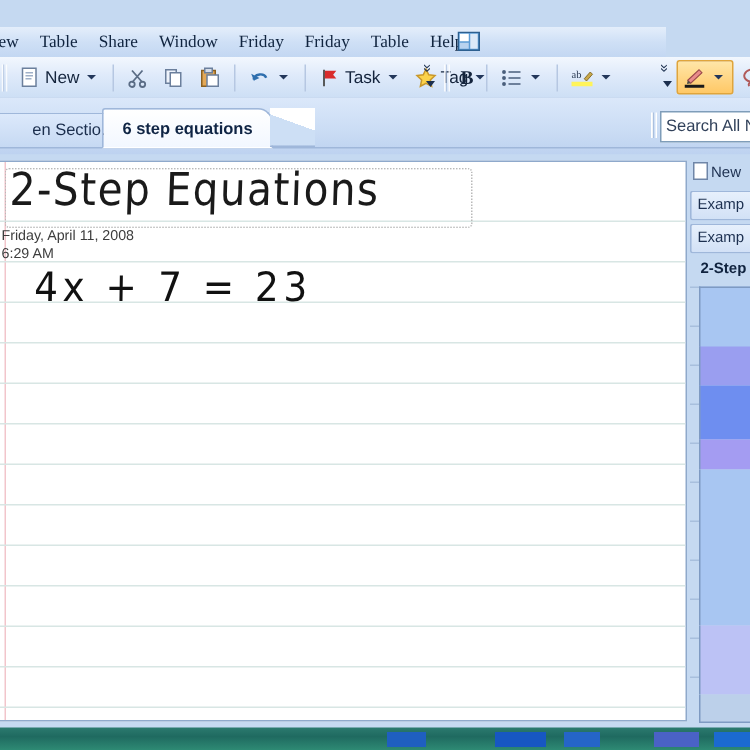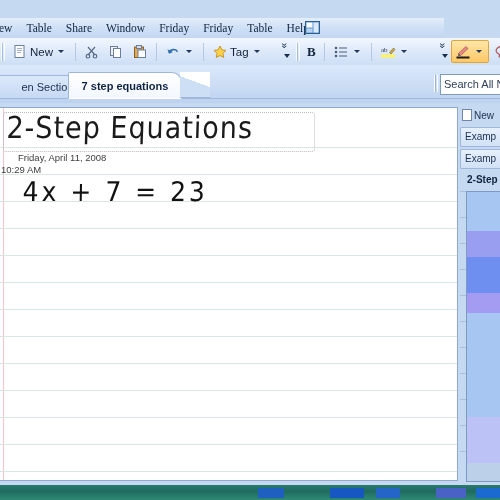--- a/index.html
+++ b/index.html
@@ -137,21 +137,21 @@
     position:absolute;left:8px;top:4px;width:310px;height:38px;
     border:1px dotted #b9b9b9;border-radius:3px;
   }
   .ink-title{
     position:absolute;left:12px;top:2px;
     font-family:"DejaVu Sans",sans-serif;font-size:27px;color:#1a1a1a;
     letter-spacing:1px;white-space:nowrap;
     transform:scaleY(1.12) skewX(-2deg);transform-origin:left top;
   }
   .meta-date{
-    position:absolute;left:6px;top:44px;font-size:9.5px;color:#3d3d3d;white-space:nowrap;padding-left:17px;
+    position:absolute;left:6px;top:44px;font-size:9.5px;color:#3d3d3d;white-space:nowrap;
   }
   .meta-time{
     position:absolute;left:6px;top:56px;font-size:9.5px;color:#3d3d3d;white-space:nowrap;
   }
   .ink-eq{
     position:absolute;left:28px;top:68px;
     font-family:"DejaVu Sans",sans-serif;font-size:25px;color:#111;
     letter-spacing:3px;white-space:nowrap;
     transform:scaleY(1.08) skewX(-1deg);transform-origin:left top;
   }
@@ -260,20 +260,28 @@
       <div class="tb-btn">
         <svg class="ico" viewBox="0 0 16 16">
           <path d="M4 9c1-4 7-4.6 8.5-1.2" stroke="#2f6fae" fill="none" stroke-width="1.6"></path>
           <path d="M2.5 5.2L4.2 9.8 8 8z" fill="#2f6fae"></path>
         </svg>
         <span class="caret"></span>
       </div>
 
       <div class="tb-sep"></div>
 
+      <div class="tb-btn">
+        <svg class="ico" viewBox="0 0 16 16">
+          <path d="M4 2.5v11" stroke="#555" stroke-width="1.3"></path>
+          <path d="M4.6 3.2h7.6l-2.1 2.6 2.1 2.6H4.6z" fill="#d92b2b"></path>
+        </svg>
+        <span>Task</span>
+        <span class="caret"></span>
+      </div>
 
       <div class="tb-btn">
         <svg class="ico" viewBox="0 0 16 16">
           <path d="M8 2l1.8 3.9 4.2.5-3.1 2.9.85 4.2L8 11.5 4.25 13.5l.85-4.2L2 6.4l4.2-.5z" fill="#fbd24a" stroke="#c8972a"></path>
         </svg>
         <span>Tag</span>
         <span class="caret"></span>
       </div>
     </div>
 
@@ -326,21 +334,21 @@
           <path d="M13 3c-3-1.6-8-0.8-9.5 2.2C2.2 8 5 10.4 8 10.4" fill="none" stroke="#b05a5a" stroke-width="1.3"></path>
           <path d="M8 10.4c-1.6 0.6-2.4 2-1.4 3" fill="none" stroke="#b05a5a" stroke-width="1.3"></path>
         </svg>
       </div>
     </div>
   </div>
 
   <div class="tabstrip">
     <div class="underline"></div>
     <div class="tab inactive">en Sectio...</div>
-    <div class="tab active">7 step equations</div>
+    <div class="tab active">6 step equations</div>
     <div class="tab-slope"></div>
 
     <div class="search-grip"></div>
     <div class="searchbox" title="Search All N">Search All N</div>
   </div>
 
   <div class="canvaswrap">
     <div class="page">
       <div class="margin"></div>
 
@@ -354,21 +362,21 @@
       <div class="rule" style="top:228px"></div>
       <div class="rule" style="top:255px"></div>
       <div class="rule" style="top:282px"></div>
       <div class="rule" style="top:309px"></div>
       <div class="rule" style="top:336px"></div>
       <div class="rule" style="top:363px"></div>
 
       <div class="titlebox"></div>
       <div class="ink-title">2-Step Equations</div>
       <div class="meta-date">Friday, April 11, 2008</div>
-      <div class="meta-time">10:29 AM</div>
+      <div class="meta-time">6:29 AM</div>
       <div class="ink-eq">4x + 7 = 23</div>
     </div>
   </div>
 
   <div class="pagelist">
     <div class="pl-item newpage">
       <span class="docico"></span><span>New</span>
     </div>
     <div class="pl-item">Examp</div>
     <div class="pl-item">Examp</div>

